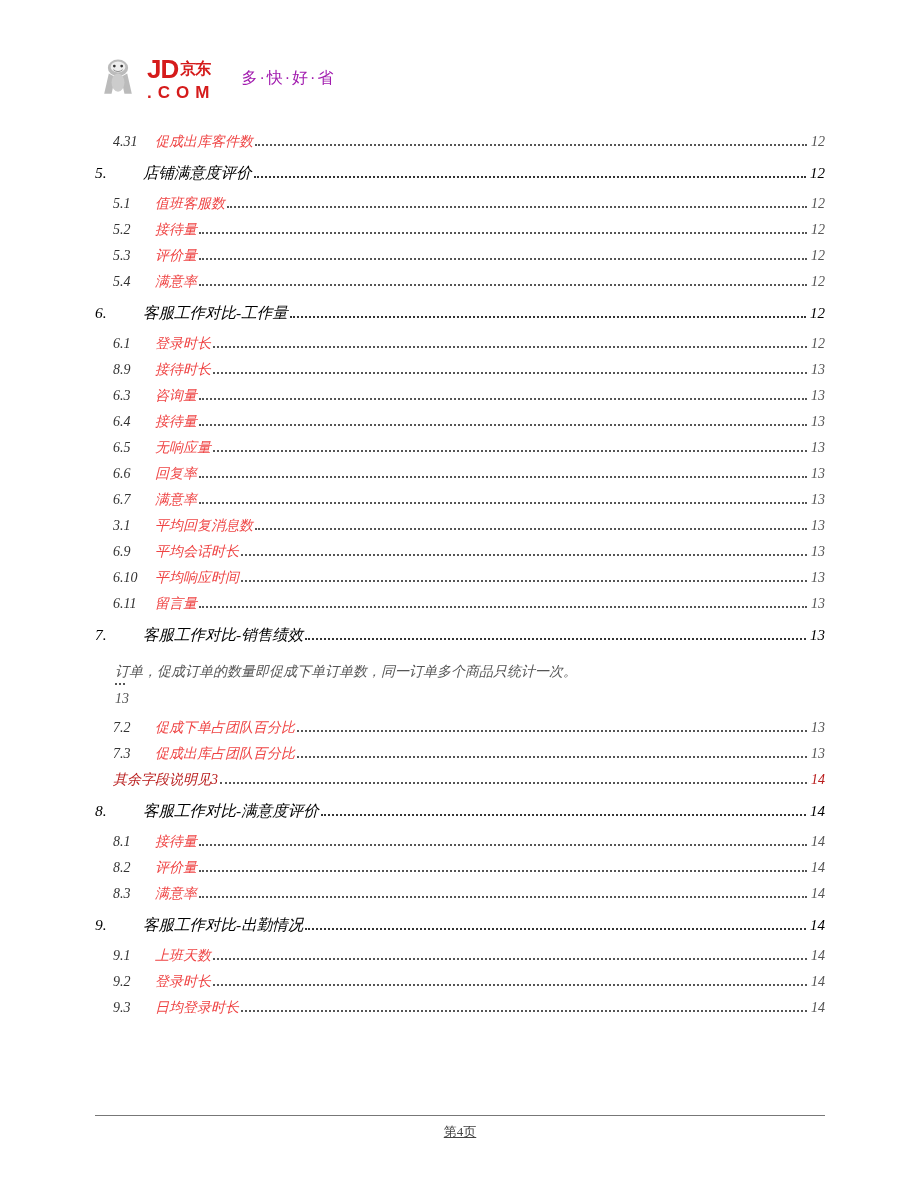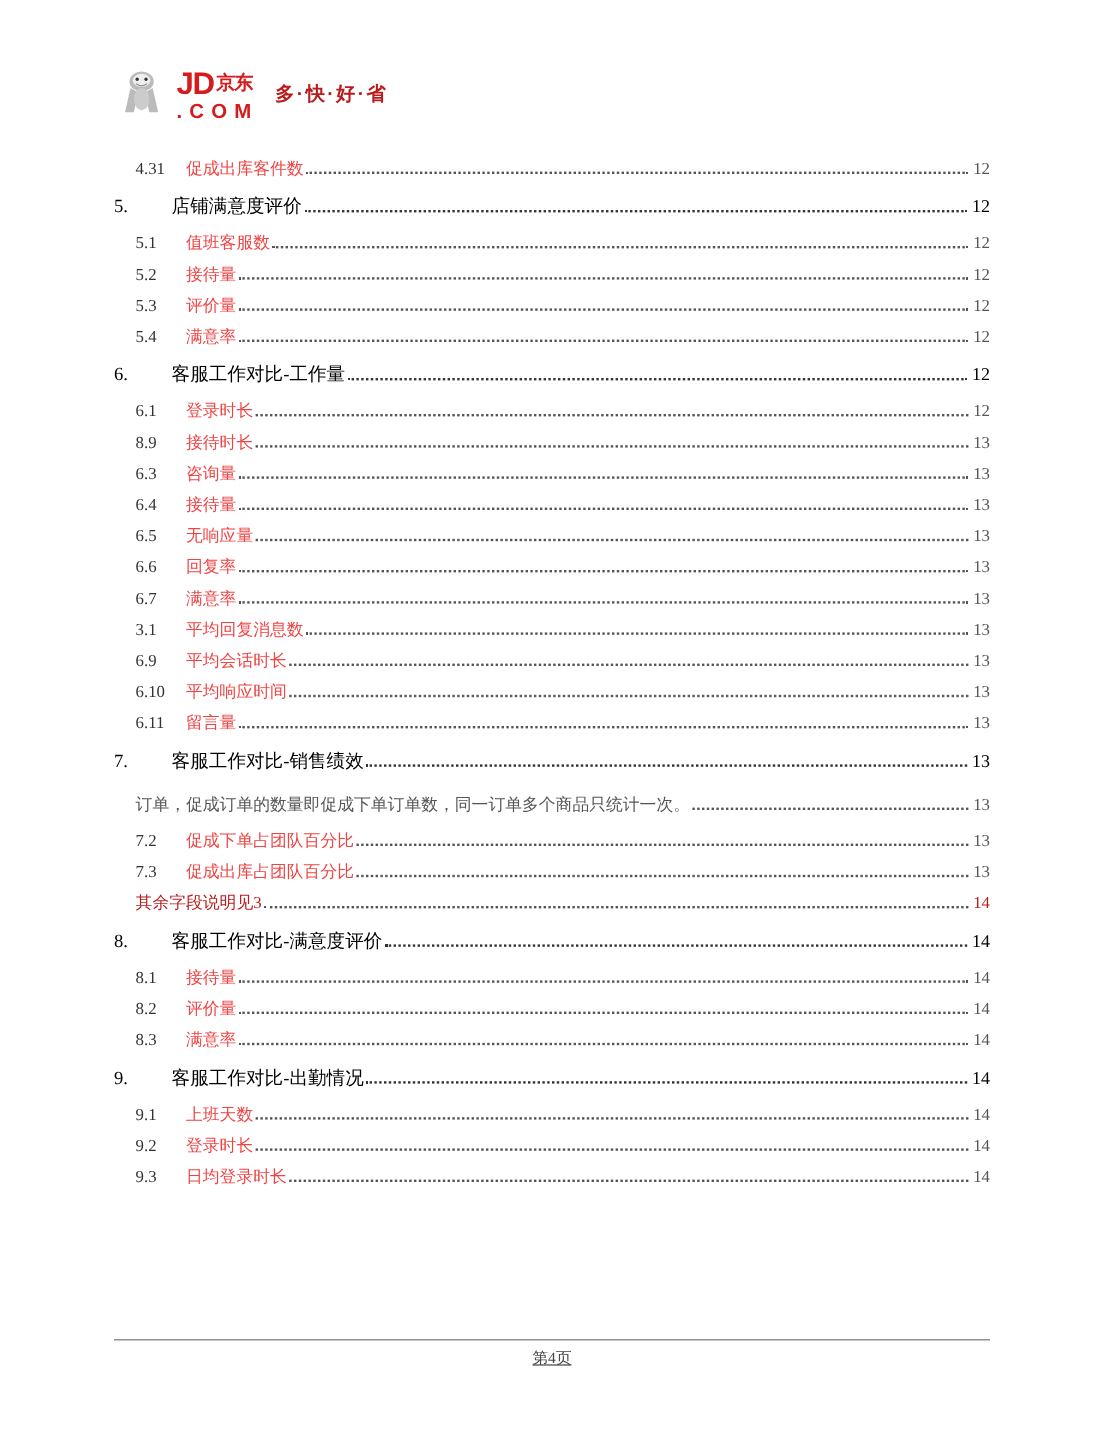--- a/index.html
+++ b/index.html
@@ -48,28 +48,28 @@
     font-family: Arial, sans-serif;
     font-weight: bold;
     font-size: 17px;
     color: #d51b1b;
     letter-spacing: 6px;
     margin-top: 2px;
   }
   .slogan {
     font-family: "SimHei", sans-serif;
     font-size: 16px;
-    color: #b91c1c;
-    margin-left: 8px;
+    color: #a21caf;
+    margin-left: 20px;
     letter-spacing: 2px;
-    font-weight: bold;
   }
   .toc {
     font-size: 14px;
     line-height: 1;
+    font-style: italic;
   }
   .toc-row {
     display: flex;
     align-items: baseline;
     margin-bottom: 0;
     padding-top: 6px;
     padding-bottom: 6px;
   }
   .toc-row.level1 {
     font-size: 15.5px;
@@ -117,20 +117,21 @@
   }
   .ml-wrap {
     display: flex;
     align-items: baseline;
   }
   .ml-line2 {
     display: flex;
     align-items: baseline;
     line-height: 1.55;
     margin-top: 2px;
+    flex-direction: column;
   }
   .footer {
     position: absolute;
     bottom: 50px;
     left: 95px;
     right: 95px;
     text-align: center;
   }
   .footer-line {
     border-top: 1px solid #777;

